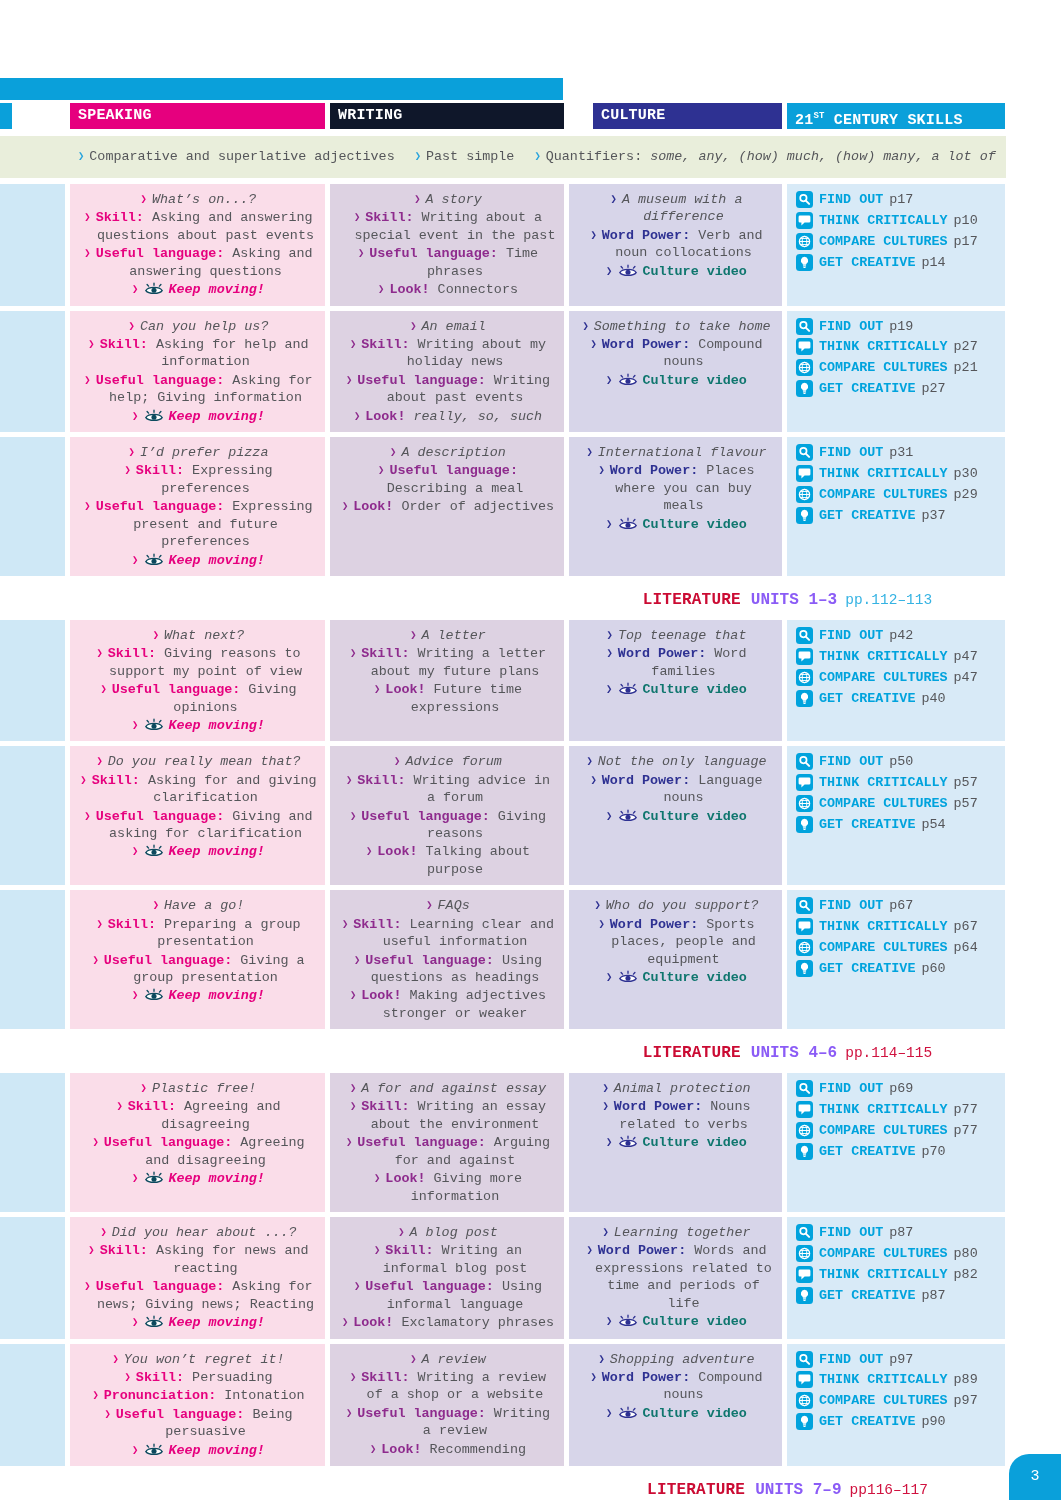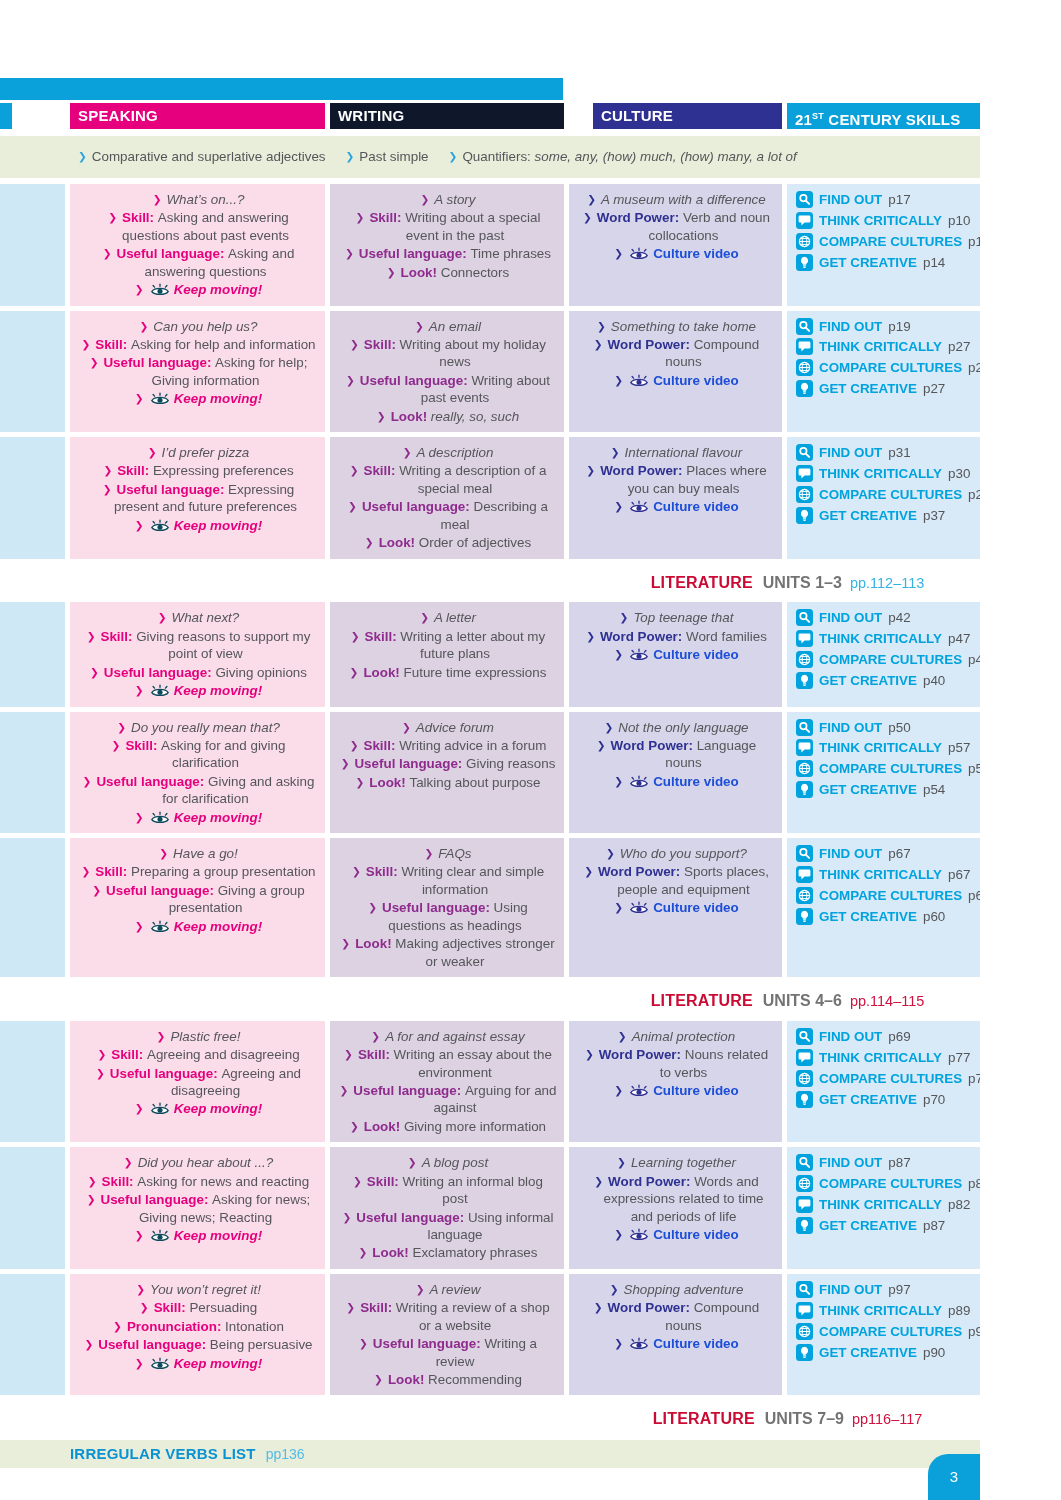--- a/index.html
+++ b/index.html
@@ -1,17 +1,17 @@
 <!DOCTYPE html>
 <html><head>
 <meta charset="utf-8">
 <style>
   html,body{margin:0;padding:0;background:#fff;}
-  .page{position:relative;width:980px;height:1500px;background:#fff;overflow:hidden;
-        font-family:Liberation Sans, sans-serif;color:#55565a;font-size:13.4px;line-height:1.3;}
+  .page{position:relative;width:1061px;height:1500px;background:#fff;overflow:hidden;
+        font-family:Liberation Mono, monospace;color:#55565a;font-size:13.4px;line-height:1.3;}
   .top-bar{position:absolute;left:0;top:78px;width:563px;height:22px;background:#0aa0da;}
   .header-stub{position:absolute;left:0;top:103px;width:12px;height:26px;background:#0aa0da;}
   .content{position:absolute;left:0;top:103px;width:1006px;}
   .hdr-row{display:grid;grid-template-columns:65px 255px 234px 213px 218px;column-gap:5px;}
   .hdr-box{height:26px;line-height:26px;color:#fff;font-weight:bold;font-size:15px;padding-left:8px;letter-spacing:.2px;}
   .hb-speaking{grid-column:2;background:#e6007e;}
   .hb-writing{grid-column:3;background:#0f172a;}
   .hb-culture{grid-column:4;background:#2e3192;margin-left:24px;}
   .hb-skills{grid-column:5;background:#0aa0da;}
   .hb-skills sup{font-size:9px;vertical-align:super;}
@@ -28,30 +28,30 @@
   .c-speaking-bg{background:#fadde9;}
   .c-writing-bg{background:#ddd2e2;}
   .c-culture-bg{background:#d7d5e9;}
   .c-skills-bg{background:#d8eaf7;}
   .line{margin:0 0 1px 0;padding-left:14px;text-indent:-14px;}
   .title{font-style:italic;color:#55565a;}
   .lbl-mag{color:#e6007e;font-weight:bold;}
   .lbl-pur{color:#8e2b8d;font-weight:bold;}
   .lbl-nav{color:#2e3192;font-weight:bold;}
   .keep{color:#e6007e;font-weight:bold;font-style:italic;}
-  .video{color:#1d4ed8;font-weight:bold;}
+  .video{color:#0f766e;font-weight:bold;}
   .it{font-style:italic;}
   .eye{vertical-align:-2px;margin:0 4px 0 1px;}
   .sk-line{display:flex;align-items:flex-start;gap:6px;margin:0 0 3.5px 0;}
   .sk-ico{flex:0 0 17px;height:17px;}
   .sk-label{color:#00a3dd;font-weight:bold;white-space:nowrap;}
   .sk-page{color:#55565a;}
   .lit-row{padding:9px 0 4px 569px;font-size:16px;}
   .lit-title{color:#cb0b33;font-weight:bold;letter-spacing:.2px;}
-  .lit-units{color:#737373;font-weight:bold;margin-left:10px;}
+  .lit-units{color:#8b5cf6;font-weight:bold;margin-left:10px;}
   .lit-pages{margin-left:8px;font-size:14.5px;}
   .footer-band{margin-top:6px;background:#e9eedb;min-height:28px;display:flex;align-items:center;padding-left:70px;gap:10px;}
   .footer-title{color:#0a92d2;font-weight:bold;font-size:15px;letter-spacing:.2px;}
   .footer-pages{color:#53bbe7;font-size:14px;}
   .page-tab{position:absolute;right:0;bottom:0;width:52px;height:46px;background:#0aa0da;
             border-top-left-radius:20px;color:#fff;font-size:15px;display:flex;align-items:center;justify-content:center;}
 </style>
 </head>
 <body>
 
@@ -219,21 +219,20 @@
             <p class="line"><span class="chev chev-m">❯</span><span class="lbl-mag">Skill: </span><span>Expressing preferences</span></p>
             <p class="line"><span class="chev chev-m">❯</span><span class="lbl-mag">Useful language: </span><span>Expressing present and future preferences</span></p>
             <p class="line"><span class="chev chev-m">❯</span><span><svg class="eye" width="20" height="13" viewBox="0 0 22 14">
                   <path d="M5 4.4 L3.4 2.6 M11 3.4 L11 1.2 M17 4.4 L18.6 2.6" stroke="#0d4a5e" stroke-width="1.5" stroke-linecap="round"></path>
                   <path d="M2 9.2 C5 4.6 17 4.6 20 9.2 C17 13.4 5 13.4 2 9.2 Z" fill="#fff" stroke="#0d4a5e" stroke-width="1.5"></path>
                   <circle cx="11" cy="9" r="2.8" fill="#0d4a5e"></circle>
                 </svg></span><span class="keep">Keep moving!</span></p>
           </div>
           <div class="cell c-writing-bg">
             <p class="line"><span class="chev chev-p">❯</span><span class="title">A description</span></p>
-            <p class="line"><span class="chev chev-p">❯</span><span class="lbl-pur">Skill: </span><span>Writing a description of a special meal</span></p>
             <p class="line"><span class="chev chev-p">❯</span><span class="lbl-pur">Useful language: </span><span>Describing a meal</span></p>
             <p class="line"><span class="chev chev-p">❯</span><span class="lbl-pur">Look! </span><span>Order of adjectives</span></p>
           </div>
           <div class="cell c-culture-bg">
             <p class="line"><span class="chev chev-n">❯</span><span class="title">International flavour</span></p>
             <p class="line"><span class="chev chev-n">❯</span><span class="lbl-nav">Word Power: </span><span>Places where you can buy meals</span></p>
             <p class="line"><span class="chev chev-n">❯</span><span><svg class="eye" width="20" height="13" viewBox="0 0 22 14">
                   <path d="M5 4.4 L3.4 2.6 M11 3.4 L11 1.2 M17 4.4 L18.6 2.6" stroke="#2e3192" stroke-width="1.5" stroke-linecap="round"></path>
                   <path d="M2 9.2 C5 4.6 17 4.6 20 9.2 C17 13.4 5 13.4 2 9.2 Z" fill="#fff" stroke="#2e3192" stroke-width="1.5"></path>
                   <circle cx="11" cy="9" r="2.8" fill="#2e3192"></circle>
@@ -426,21 +425,21 @@
             <p class="line"><span class="chev chev-m">❯</span><span class="lbl-mag">Skill: </span><span>Preparing a group presentation</span></p>
             <p class="line"><span class="chev chev-m">❯</span><span class="lbl-mag">Useful language: </span><span>Giving a group presentation</span></p>
             <p class="line"><span class="chev chev-m">❯</span><span><svg class="eye" width="20" height="13" viewBox="0 0 22 14">
                   <path d="M5 4.4 L3.4 2.6 M11 3.4 L11 1.2 M17 4.4 L18.6 2.6" stroke="#0d4a5e" stroke-width="1.5" stroke-linecap="round"></path>
                   <path d="M2 9.2 C5 4.6 17 4.6 20 9.2 C17 13.4 5 13.4 2 9.2 Z" fill="#fff" stroke="#0d4a5e" stroke-width="1.5"></path>
                   <circle cx="11" cy="9" r="2.8" fill="#0d4a5e"></circle>
                 </svg></span><span class="keep">Keep moving!</span></p>
           </div>
           <div class="cell c-writing-bg">
             <p class="line"><span class="chev chev-p">❯</span><span class="title">FAQs</span></p>
-            <p class="line"><span class="chev chev-p">❯</span><span class="lbl-pur">Skill: </span><span>Writing clear and simple information</span></p>
+            <p class="line"><span class="chev chev-p">❯</span><span class="lbl-pur">Skill: </span><span>Learning clear and useful information</span></p>
             <p class="line"><span class="chev chev-p">❯</span><span class="lbl-pur">Useful language: </span><span>Using questions as headings</span></p>
             <p class="line"><span class="chev chev-p">❯</span><span class="lbl-pur">Look! </span><span>Making adjectives stronger or weaker</span></p>
           </div>
           <div class="cell c-culture-bg">
             <p class="line"><span class="chev chev-n">❯</span><span class="title">Who do you support?</span></p>
             <p class="line"><span class="chev chev-n">❯</span><span class="lbl-nav">Word Power: </span><span>Sports places, people and equipment</span></p>
             <p class="line"><span class="chev chev-n">❯</span><span><svg class="eye" width="20" height="13" viewBox="0 0 22 14">
                   <path d="M5 4.4 L3.4 2.6 M11 3.4 L11 1.2 M17 4.4 L18.6 2.6" stroke="#2e3192" stroke-width="1.5" stroke-linecap="round"></path>
                   <path d="M2 9.2 C5 4.6 17 4.6 20 9.2 C17 13.4 5 13.4 2 9.2 Z" fill="#fff" stroke="#2e3192" stroke-width="1.5"></path>
                   <circle cx="11" cy="9" r="2.8" fill="#2e3192"></circle>

